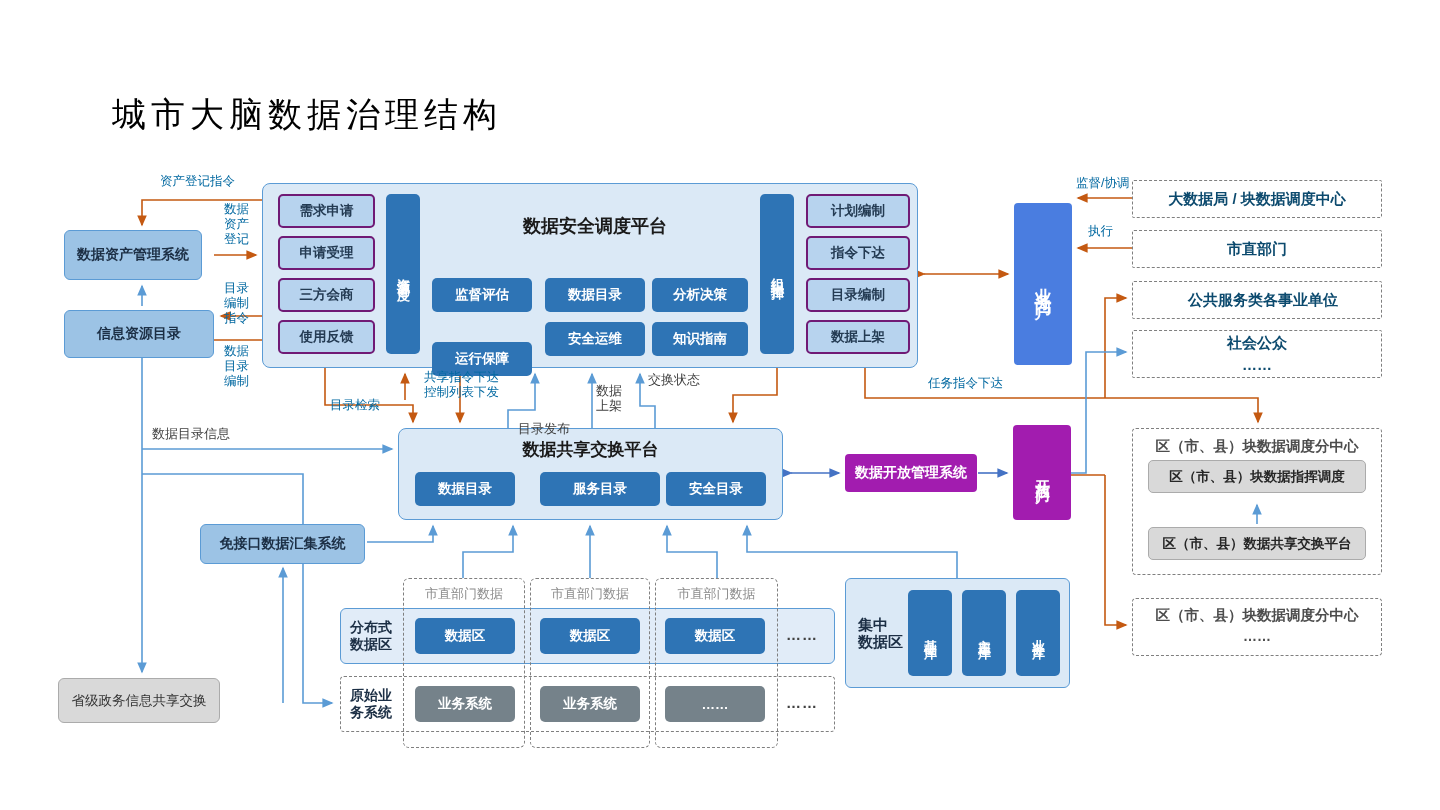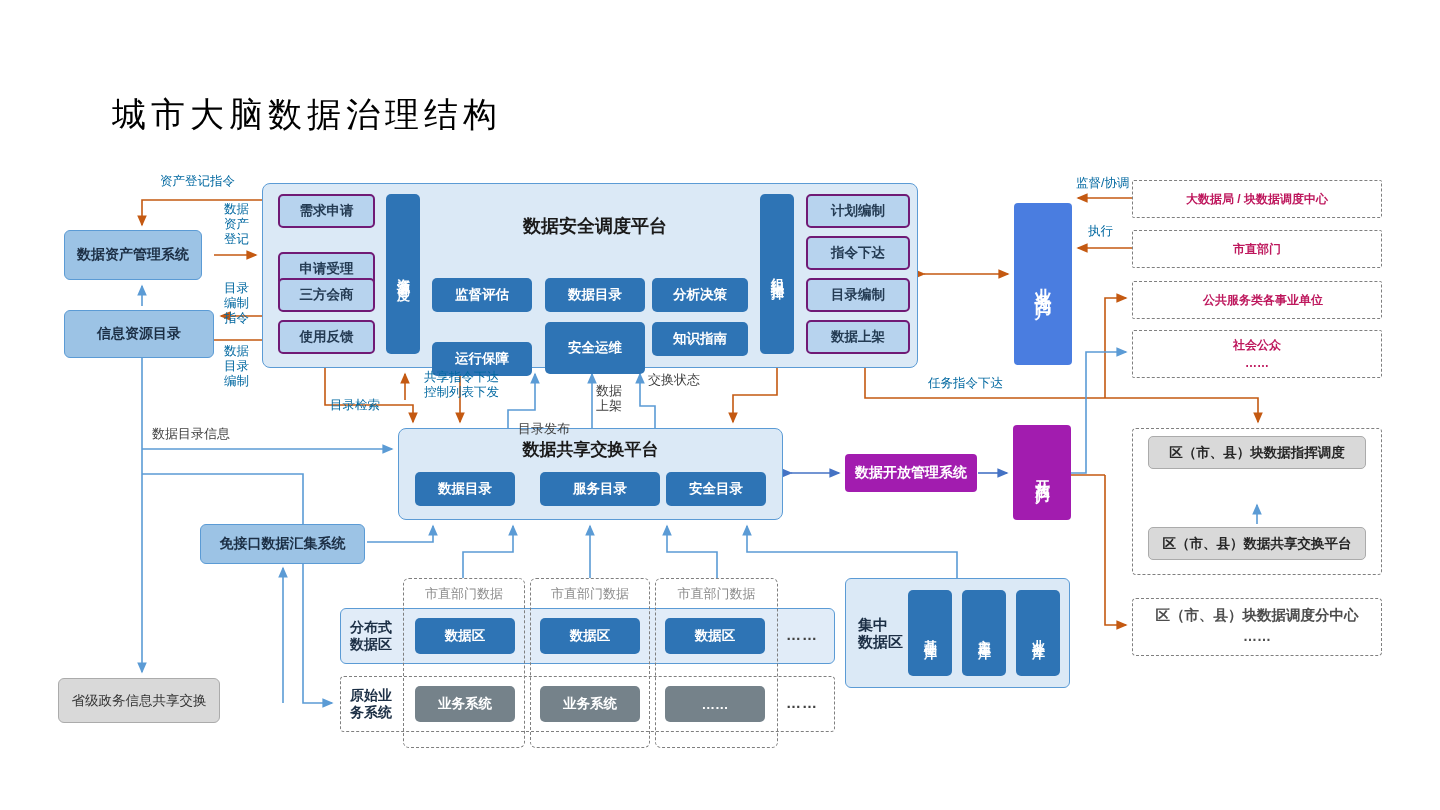--- a/index.html
+++ b/index.html
@@ -12,22 +12,22 @@
   .liteItem{background:#b7d3ee;border:2px solid #701a75;border-radius:5px;color:#243b53;
             font-size:13.5px;font-weight:600;display:flex;align-items:center;justify-content:center;}
   .midBox{background:#2e74b5;border-radius:5px;color:#fff;font-size:13.5px;font-weight:600;
           display:flex;align-items:center;justify-content:center;}
   .leftBox{background:#9cc3e5;border:1.5px solid #5b9bd5;border-radius:6px;color:#1c2f45;
            font-size:14px;font-weight:bold;display:flex;align-items:center;justify-content:center;}
   .grayBox{background:#d9d9d9;border:1px solid #ababab;border-radius:6px;color:#333;
            font-size:13.5px;display:flex;align-items:center;justify-content:center;}
   .grayBoxB{background:#d9d9d9;border:1px solid #ababab;border-radius:5px;color:#262626;
            font-size:13.5px;font-weight:bold;display:flex;align-items:center;justify-content:center;}
-  .dashBox{background:#fff;border:1.6px dashed #7f7f7f;border-radius:2px;color:#be185d;
-           font-size:12px;font-weight:bold;display:flex;align-items:center;justify-content:center;text-align:center;}
+  .dashBox{background:#fff;border:1.6px dashed #7f7f7f;border-radius:2px;color:#0c4a6e;
+           font-size:15px;font-weight:bold;display:flex;align-items:center;justify-content:center;text-align:center;}
   .dashFrame{border:1.6px dashed #7f7f7f;border-radius:4px;background:transparent;}
   .portal{background:#4a7de0;border-radius:4px;color:#fff;display:flex;align-items:center;justify-content:center;}
   .green{background:#a21caf;border-radius:4px;color:#fff;font-weight:bold;
          display:flex;align-items:center;justify-content:center;}
   .vtext{writing-mode:vertical-rl;text-orientation:upright;letter-spacing:3px;}
   .ptitle{font-size:18px;font-weight:bold;color:#1a1a1a;text-align:center;}
   .lblO{color:#0369a1;font-size:12.5px;line-height:15px;white-space:pre-line;}
   .lblD{color:#3f3f3f;font-size:13px;line-height:15px;white-space:pre-line;}
   .bandLbl{font-size:14px;font-weight:bold;color:#1c2f45;line-height:17px;white-space:pre-line;}
   .colLbl{font-size:13px;color:#8c8c8c;text-align:center;}
@@ -94,29 +94,29 @@
   </svg>
 
   <div class="abs leftBox" style="left:64px;top:230px;width:138px;height:50px;">数据资产管理系统</div>
   <div class="abs leftBox" style="left:64px;top:310px;width:150px;height:48px;font-weight:600;">信息资源目录</div>
   <div class="abs leftBox" style="left:200px;top:524px;width:165px;height:40px;">免接口数据汇集系统</div>
   <div class="abs grayBox" style="left:58px;top:678px;width:162px;height:45px;">省级政务信息共享交换</div>
 
   <div class="abs panel" style="left:262px;top:183px;width:656px;height:185px;"></div>
   <div class="abs ptitle" style="left:430px;top:214px;width:330px;">数据安全调度平台</div>
   <div class="abs liteItem" style="left:278px;top:194px;width:97px;height:34px;">需求申请</div>
-  <div class="abs liteItem" style="left:278px;top:236px;width:97px;height:34px;margin-top:16px;">申请受理</div>
+  <div class="abs liteItem" style="left:278px;top:236px;width:97px;height:34px;">申请受理</div>
   <div class="abs liteItem" style="left:278px;top:278px;width:97px;height:34px;">三方会商</div>
   <div class="abs liteItem" style="left:278px;top:320px;width:97px;height:34px;">使用反馈</div>
   <div class="abs midBox vtext" style="left:386px;top:194px;width:34px;height:160px;font-size:13px;">资源调度</div>
   <div class="abs midBox" style="left:432px;top:278px;width:100px;height:34px;">监督评估</div>
   <div class="abs midBox" style="left:545px;top:278px;width:100px;height:34px;">数据目录</div>
   <div class="abs midBox" style="left:652px;top:278px;width:96px;height:34px;">分析决策</div>
   <div class="abs midBox" style="left:432px;top:322px;width:100px;height:34px;margin-top:20px;">运行保障</div>
-  <div class="abs midBox" style="left:545px;top:322px;width:100px;height:52px;">安全运维</div>
+  <div class="abs midBox" style="left:545px;top:322px;width:100px;height:34px;">安全运维</div>
   <div class="abs midBox" style="left:652px;top:322px;width:96px;height:34px;">知识指南</div>
   <div class="abs midBox vtext" style="left:760px;top:194px;width:34px;height:160px;font-size:13px;">组织指挥</div>
   <div class="abs liteItem" style="left:806px;top:194px;width:104px;height:34px;">计划编制</div>
   <div class="abs liteItem" style="left:806px;top:236px;width:104px;height:34px;">指令下达</div>
   <div class="abs liteItem" style="left:806px;top:278px;width:104px;height:34px;">目录编制</div>
   <div class="abs liteItem" style="left:806px;top:320px;width:104px;height:34px;">数据上架</div>
 
   <div class="abs portal vtext" style="left:1014px;top:203px;width:58px;height:162px;font-size:17px;font-weight:bold;letter-spacing:5px;">业务门户</div>
   <div class="abs dashBox" style="left:1132px;top:180px;width:250px;height:38px;">大数据局 / 块数据调度中心</div>
   <div class="abs dashBox" style="left:1132px;top:230px;width:250px;height:38px;">市直部门</div>
@@ -128,21 +128,21 @@
   <div class="abs ptitle" style="left:398px;top:438px;width:385px;font-size:17px;">数据共享交换平台</div>
   <div class="abs midBox" style="left:415px;top:472px;width:100px;height:34px;">数据目录</div>
   <div class="abs midBox" style="left:540px;top:472px;width:120px;height:34px;">服务目录</div>
   <div class="abs midBox" style="left:666px;top:472px;width:100px;height:34px;">安全目录</div>
 
   <div class="abs green" style="left:845px;top:454px;width:132px;height:38px;font-size:14px;">数据开放管理系统</div>
   <div class="abs green vtext" style="left:1013px;top:425px;width:58px;height:95px;font-size:15px;letter-spacing:2px;">开放门户</div>
 
   <div class="abs dashFrame" style="left:1132px;top:428px;width:250px;height:147px;"></div>
   <div class="abs" style="left:1132px;top:437px;width:250px;text-align:center;font-size:14.5px;font-weight:bold;color:#4d4d4d;">区（市、县）块数据调度分中心</div>
-  <div class="abs grayBoxB" style="left:1148px;top:436px;width:218px;height:33px;">区（市、县）块数据指挥调度</div>
+  <div class="abs grayBoxB" style="left:1148px;top:460px;width:218px;height:33px;">区（市、县）块数据指挥调度</div>
   <div class="abs grayBoxB" style="left:1148px;top:527px;width:218px;height:33px;">区（市、县）数据共享交换平台</div>
   <div class="abs dashFrame" style="left:1132px;top:598px;width:250px;height:58px;"></div>
   <div class="abs" style="left:1132px;top:606px;width:250px;text-align:center;font-size:14.5px;font-weight:bold;color:#4d4d4d;">区（市、县）块数据调度分中心</div>
   <div class="abs" style="left:1132px;top:628px;width:250px;text-align:center;font-size:14px;font-weight:bold;color:#4d4d4d;">……</div>
 
   <div class="abs panel" style="left:340px;top:608px;width:495px;height:56px;border-radius:6px;background:#e1ecf8;"></div>
   <div class="abs dashFrame" style="left:340px;top:676px;width:495px;height:56px;background:#fff;"></div>
 
   <div class="abs dashFrame" style="left:403px;top:578px;width:122px;height:170px;border-radius:6px;"></div>
   <div class="abs dashFrame" style="left:530px;top:578px;width:120px;height:170px;border-radius:6px;"></div>

